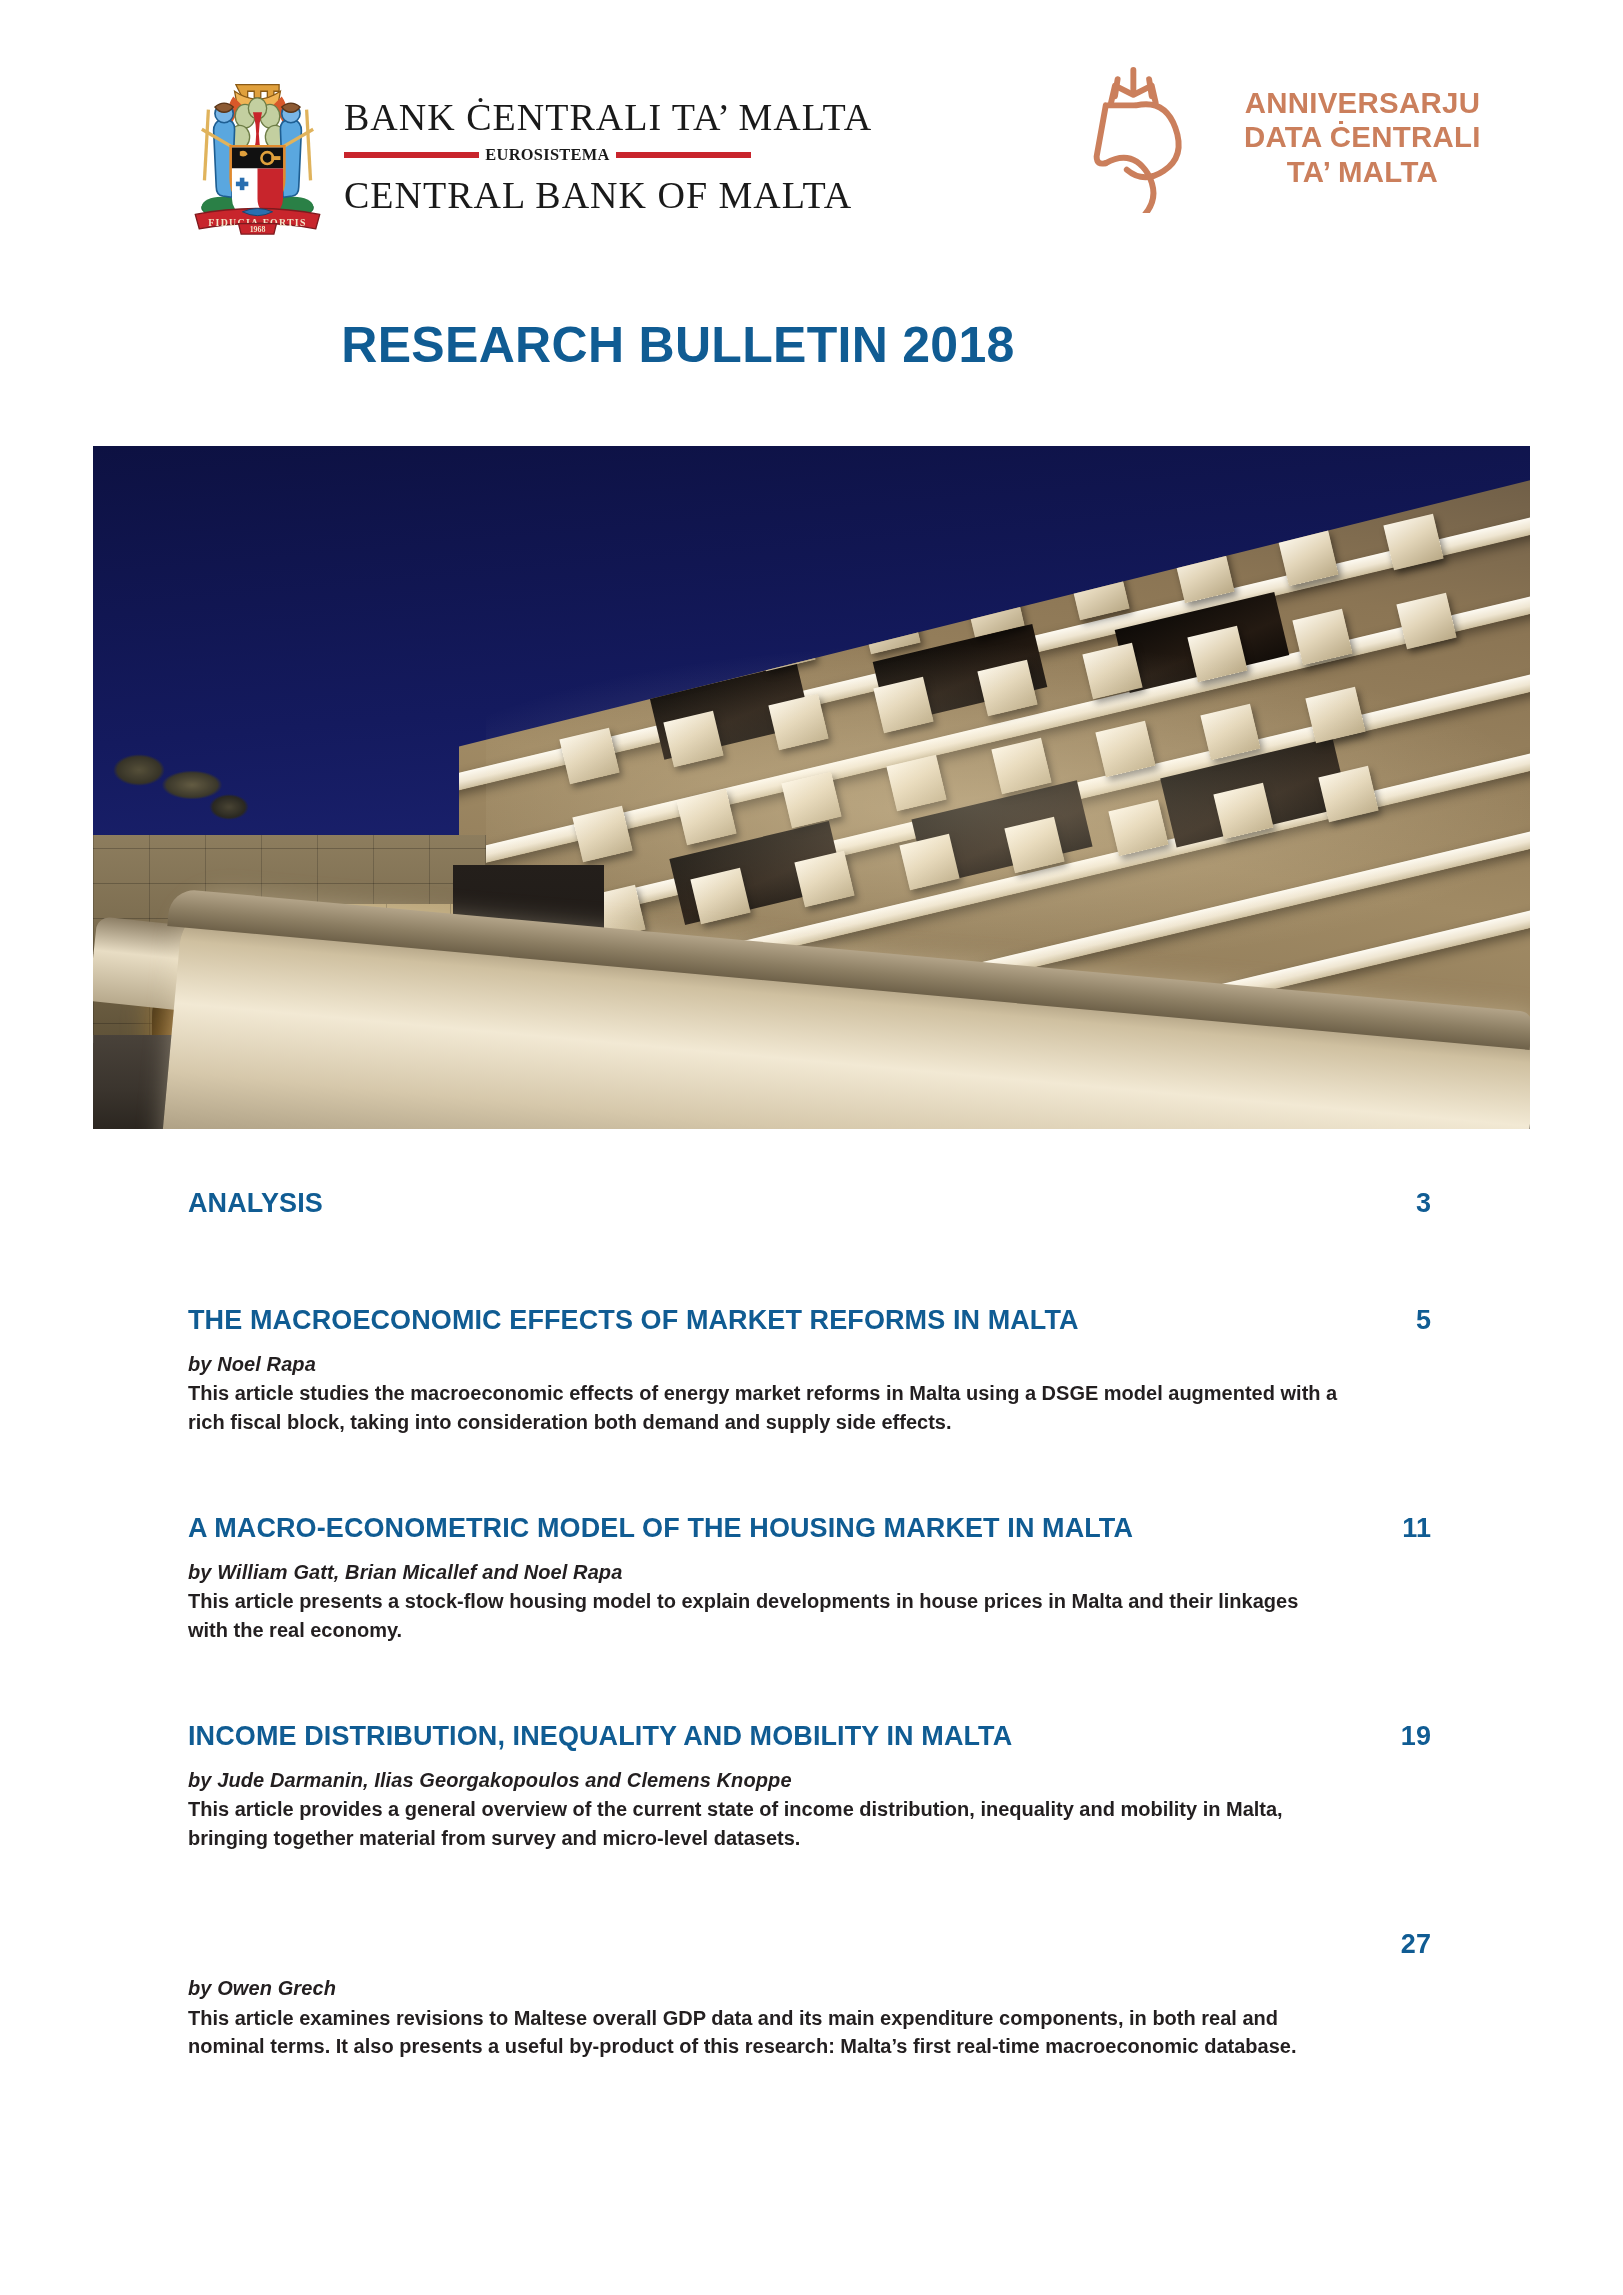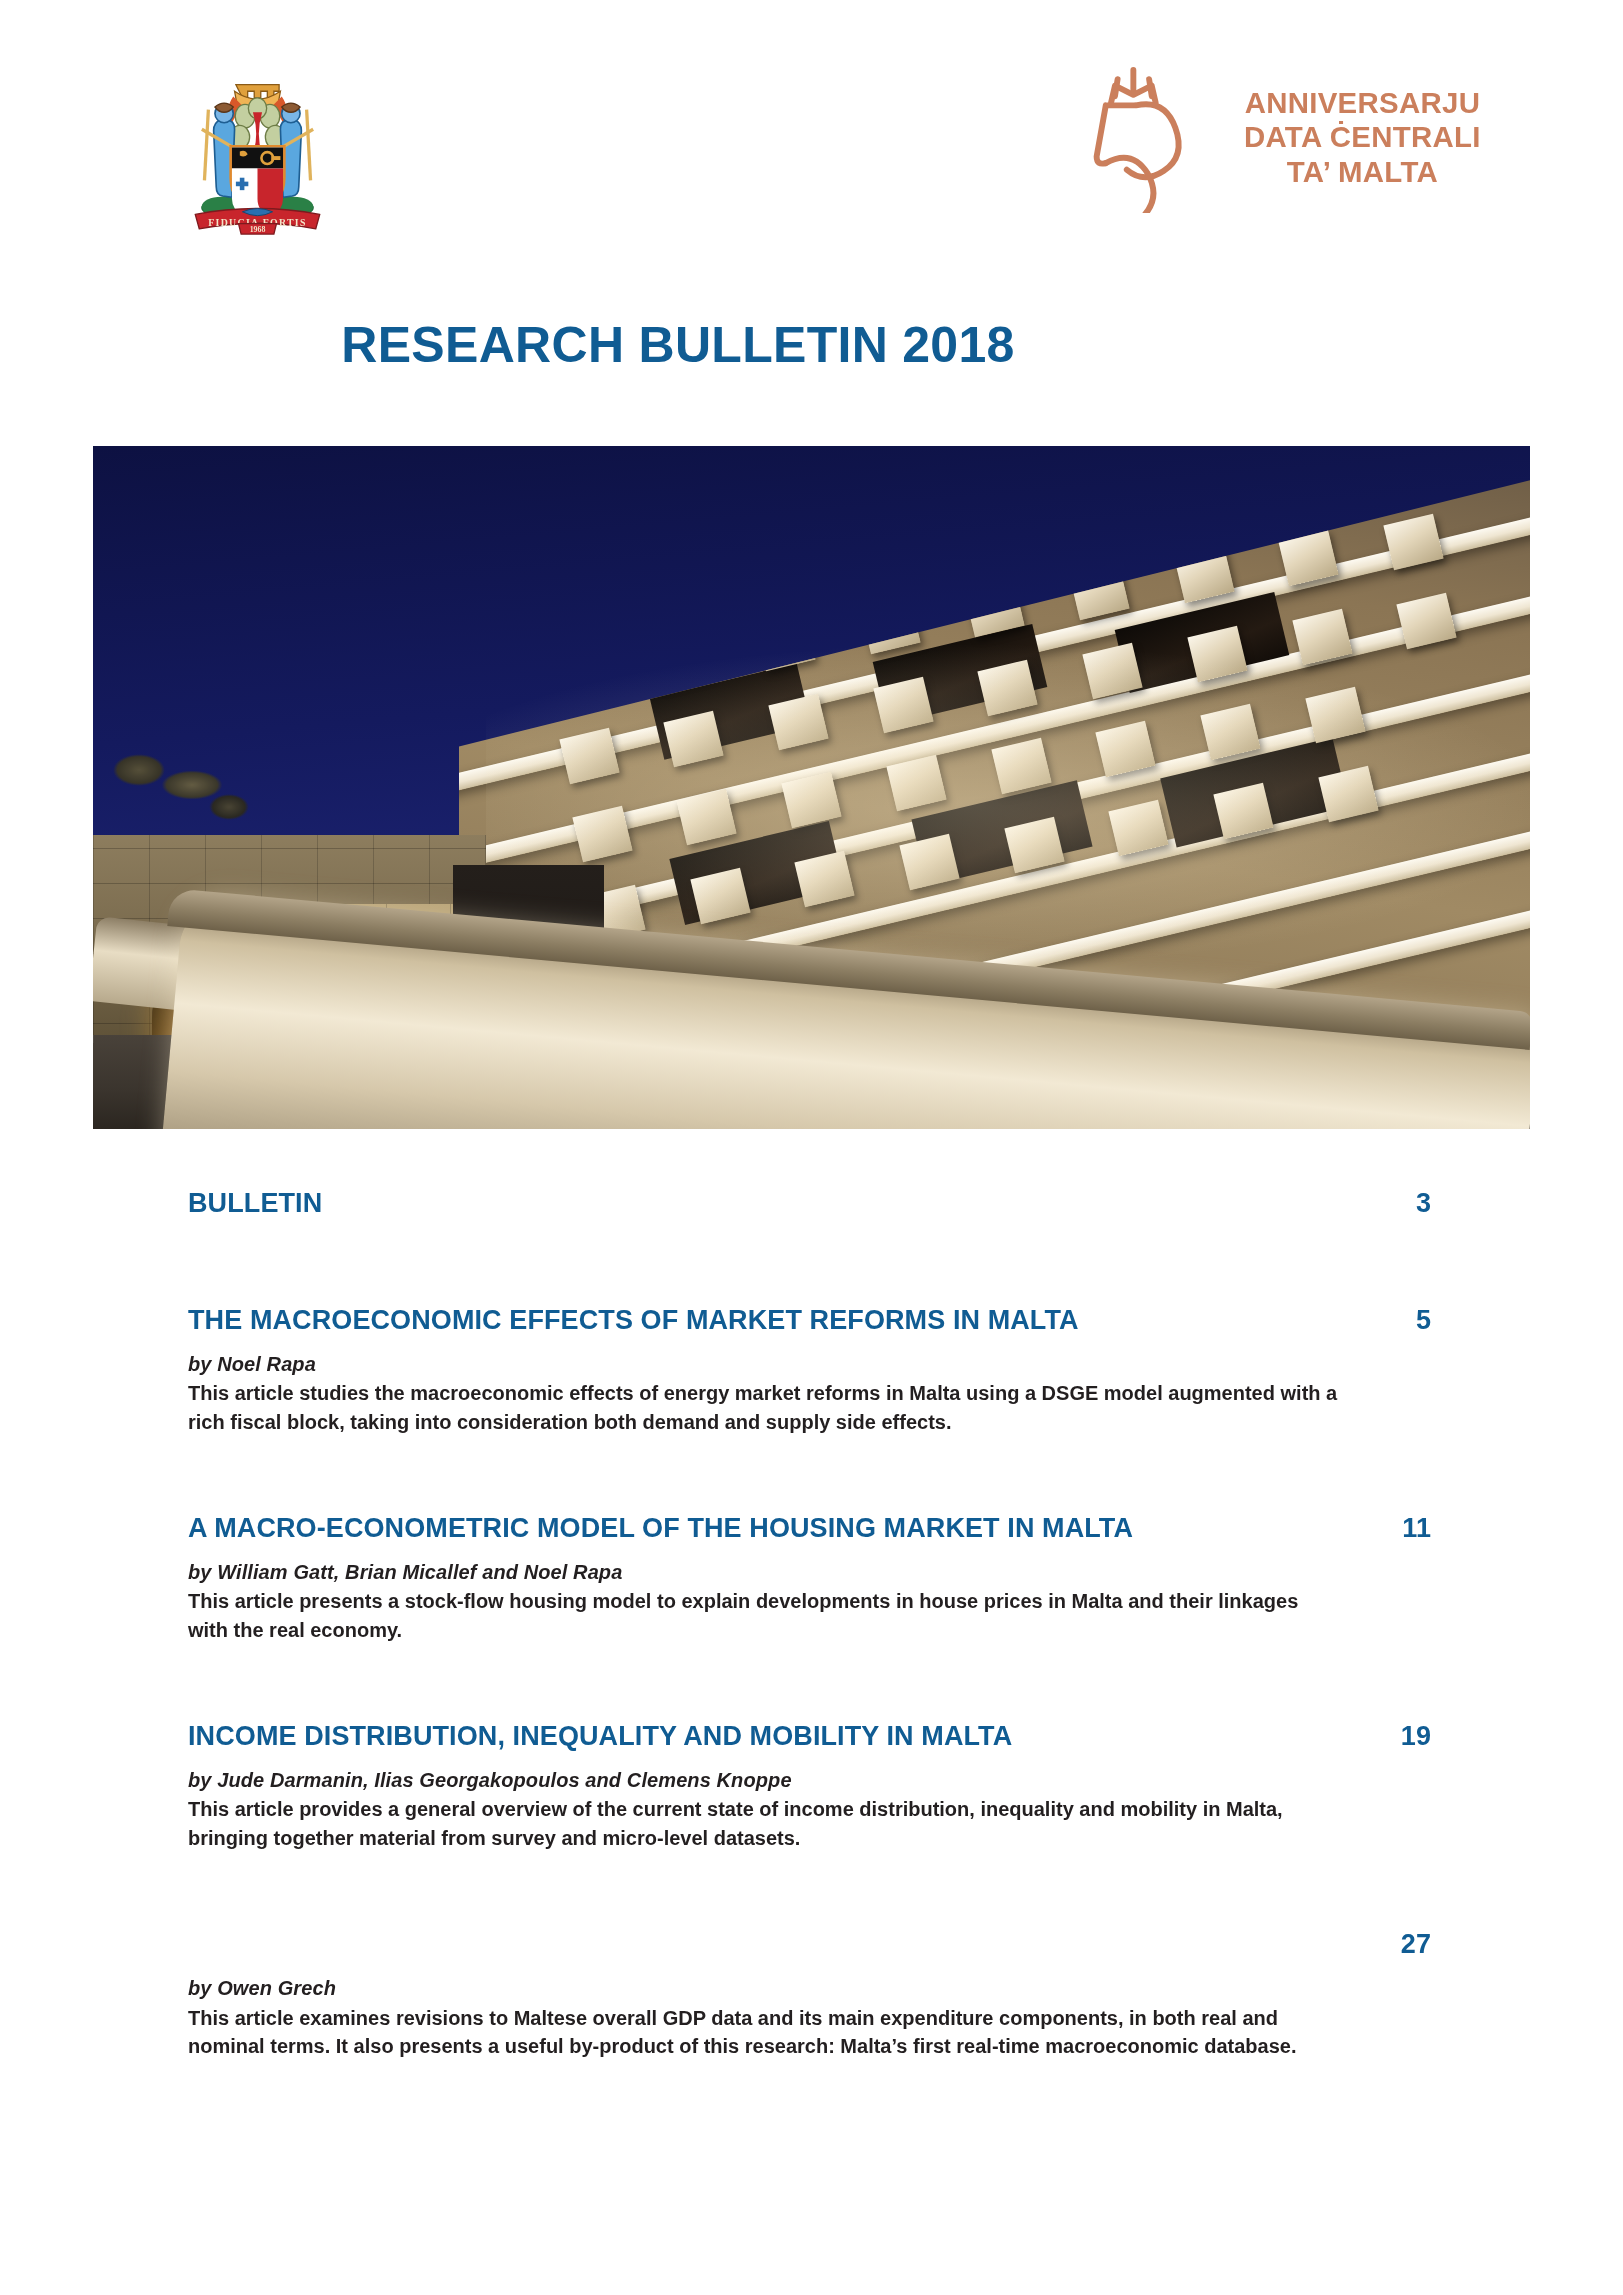--- a/index.html
+++ b/index.html
@@ -349,20 +349,29 @@
       <path d="M20 222 q95 -18 190 0 l-6 22 q-89 -17 -178 0 z" fill="#c8252c" stroke="#7d1a1e" stroke-width="2"></path>
       <text x="115" y="239" font-family="Liberation Serif, serif" font-size="15" font-weight="700" fill="#f2e4c8" text-anchor="middle" letter-spacing="2">FIDUCIA   FORTIS</text>
 
       <path d="M86 236 h58 l-4 16 h-50 z" fill="#c8252c" stroke="#7d1a1e" stroke-width="2"></path>
       <text x="115" y="249" font-family="Liberation Serif, serif" font-size="12" font-weight="700" fill="#f2e4c8" text-anchor="middle">1968</text>
 
       <path d="M92 218 q23 -10 46 0 q-23 12 -46 0 z" fill="#2a6fb0" stroke="#16456f" stroke-width="1.5"></path>
     </svg>
   </div>
 
+  <div class="wordmark">
+    <div class="line-mt">BANK ĊENTRALI TA’ MALTA</div>
+    <div class="euro-row">
+      <span class="bar"></span>
+      <span class="eurotext">EUROSISTEMA</span>
+      <span class="bar"></span>
+    </div>
+    <div class="line-en">CENTRAL BANK OF MALTA</div>
+  </div>
 
   <div class="anniv">
     <div class="anniv-mark">
       <svg viewBox="0 0 250 230" xmlns="http://www.w3.org/2000/svg">
         <g fill="none" stroke="#cb7f5c" stroke-width="9" stroke-linecap="round" stroke-linejoin="round">
 
           <path d="M64 52 l4 -26 M92 46 l0 -34 M120 52 l-4 -26"></path>
           <path d="M58 62 l6 -26 l28 14 l28 -14 l6 26"></path>
 
           <path d="M50 66 h44 M50 66 l-14 78 q0 14 14 10"></path>
@@ -454,21 +463,21 @@
   <div class="ph floor"></div>
   <div class="ph bench2"></div>
   <div class="ph bench"></div>
   <div class="ph bench-top"></div>
 </div>
 
 <div class="toc">
 
   <div class="toc-entry">
     <div class="toc-head">
-      <span class="t">BULLETIN</span>
+      <span class="t">ANALYSIS</span>
       <span class="spacer"></span>
       <span class="pg">3</span>
     </div>
   </div>
   <div class="gap-foreword"></div>
 
   <div class="toc-entry">
     <div class="toc-head">
       <span class="t">THE MACROECONOMIC EFFECTS OF MARKET REFORMS IN MALTA</span>
       <span class="spacer"></span>

